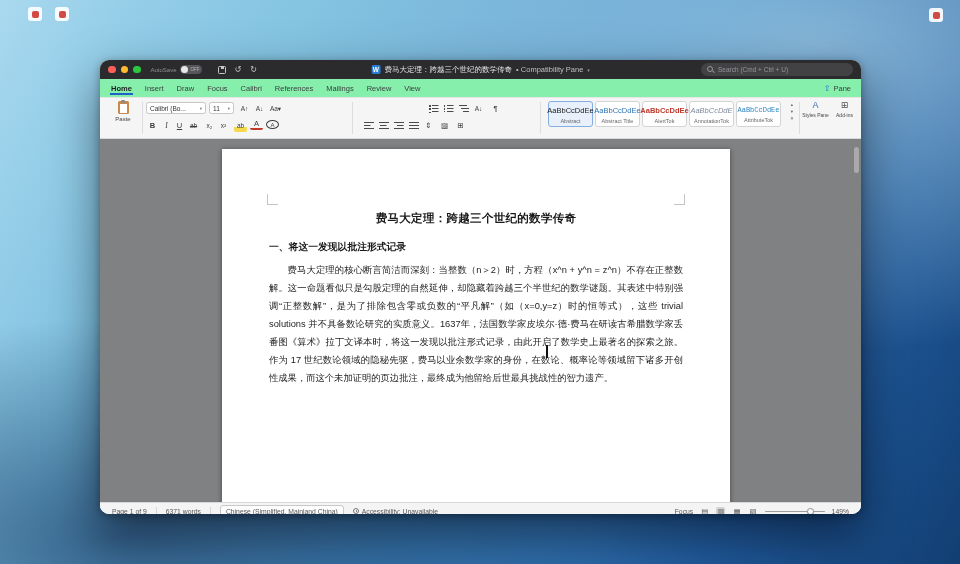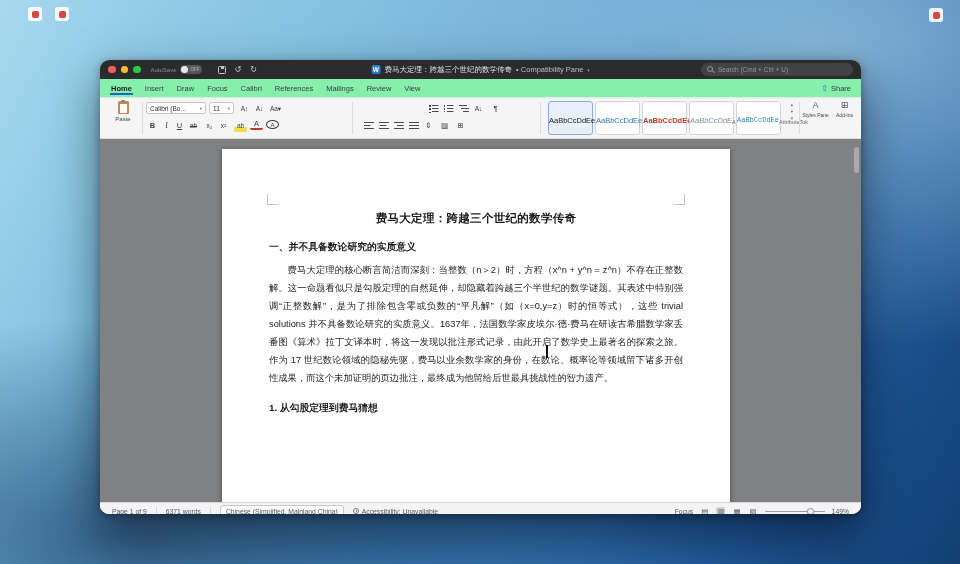--- a/index.html
+++ b/index.html
@@ -78,21 +78,21 @@
   .ic-ul { background:
       radial-gradient(circle 1px at 1px .8px,#4a4a4c 98%,transparent), radial-gradient(circle 1px at 1px 4.2px,#4a4a4c 98%,transparent), radial-gradient(circle 1px at 1px 7.6px,#4a4a4c 98%,transparent),
       linear-gradient(#4a4a4c,#4a4a4c) 3.5px 0/6.5px 1.2px, linear-gradient(#4a4a4c,#4a4a4c) 3.5px 3.4px/6.5px 1.2px, linear-gradient(#4a4a4c,#4a4a4c) 3.5px 6.8px/6.5px 1.2px; background-repeat:no-repeat; }
   .ic-ol { background:
       linear-gradient(#4a4a4c,#4a4a4c) 0 0/1.4px 2.4px, linear-gradient(#4a4a4c,#4a4a4c) 0 3.4px/1.4px 2.4px, linear-gradient(#4a4a4c,#4a4a4c) 0 6.8px/1.4px 1.2px,
       linear-gradient(#4a4a4c,#4a4a4c) 3.5px 0/6.5px 1.2px, linear-gradient(#4a4a4c,#4a4a4c) 3.5px 3.4px/6.5px 1.2px, linear-gradient(#4a4a4c,#4a4a4c) 3.5px 6.8px/6.5px 1.2px; background-repeat:no-repeat; }
   .ic-ml { background:
       linear-gradient(#4a4a4c,#4a4a4c) 0 0/8px 1.2px, linear-gradient(#4a4a4c,#4a4a4c) 2px 3.4px/8px 1.2px, linear-gradient(#4a4a4c,#4a4a4c) 4px 6.8px/6px 1.2px; background-repeat:no-repeat; }
 
   .gallery { position:absolute; left:448px; top:3px; display:flex; gap:2px; }
-  .style-card { width:45px; height:34px; background:#fff; border:1px solid #d4d4d6; border-radius:3px; display:flex; flex-direction:row; align-items:center; padding-top:4px; }
+  .style-card { width:45px; height:26px; background:#fff; border:1px solid #d4d4d6; border-radius:3px; display:flex; flex-direction:column; align-items:center; padding-top:4px; }
   .style-card.selected { background:#e7f0fb; border-color:#84aee2; }
   .s-sample { font-size:7.5px; line-height:1.2; white-space:nowrap; }
   .s-name { font-size:5.5px; color:#68686b; margin-top:3px; white-space:nowrap; }
   .c-abstract { color:#1b1b1d; } .c-abstitle { color:#2e74b5; }
   .c-alert { color:#c0392b; font-weight:bold; }
   .c-annot { color:#7f8c9a; font-style:italic; }
   .c-attr { color:#2e86c1; font-family:"Liberation Mono",monospace; font-size:7px; }
   .gal-arrows { position:absolute; left:688px; top:4px; width:8px; display:flex; flex-direction:column; gap:2px; align-items:center; font-size:4.5px; color:#66666a; }
   .bigbtn { position:absolute; top:3px; width:27px; height:35px; display:flex; flex-direction:column; align-items:center; gap:2px; }
   .bigbtn .bic { font-size:9px; color:#3c6fb8; line-height:1.1; }
@@ -175,21 +175,21 @@
       <span class="tab">Insert</span>
       <span class="tab">Draw</span>
       <span class="tab">Focus</span>
       <span class="tab">Calibri</span>
       <span class="tab">References</span>
       <span class="tab">Mailings</span>
       <span class="tab">Review</span>
       <span class="tab">View</span>
       <span class="share">
         <span class="share-ic">⇧</span>
-        <span class="share-label">Share</span>
+        <span class="share-label">Pane</span>
       </span>
     </div>
 
     <div class="ribbon">
       <div class="paste">
         <span class="clip"></span>
         <span class="paste-label">Paste</span>
       </div>
       <div class="rdiv" style="left:42px;"></div>
 
@@ -285,23 +285,22 @@
         <span class="bic" style="color:#555;">⊞</span>
         <span class="blabel">Add-ins</span>
       </div>
     </div>
 
     <div class="docarea">
       <div class="page">
         <span class="crop crop-tl"></span>
         <span class="crop crop-tr"></span>
         <div class="d-title">费马大定理：跨越三个世纪的数学传奇</div>
-        <div class="d-h">一、并不具备数论研究的实质意义</div>
+        <div class="d-h">一、将这一发现以批注形式记录</div>
         <p class="d-p">费马大定理的核心断言简洁而深刻：当整数（n＞2）时，方程（x^n + y^n = z^n）不存在正整数解。这一命题看似只是勾股定理的自然延伸，却隐藏着跨越三个半世纪的数学谜题。其表述中特别强调“正整数解”，是为了排除包含零或负数的“平凡解”（如（x=0,y=z）时的恒等式），这些 trivial solutions 并不具备数论研究的实质意义。1637年，法国数学家皮埃尔·德·费马在研读古希腊数学家丢番图《算术》拉丁文译本时，将这一发现以批注形式记录，由此开启了数学史上最著名的探索之旅。作为 17 世纪数论领域的隐秘先驱，费马以业余数学家的身份，在数论、概率论等领域留下诸多开创性成果，而这个未加证明的页边批注，最终成为他留给后世最具挑战性的智力遗产。</p>
-        <div class="d-h">1. 从勾股定理到费马猜想</div>
         <span class="caret"></span>
       </div>
       <div class="scrollbar"></div>
     </div>
 
     <div class="statusbar">
       <span>Page 1 of 9</span>
       <span class="sep"></span>
       <span>6371 words</span>
       <span class="sep"></span>

